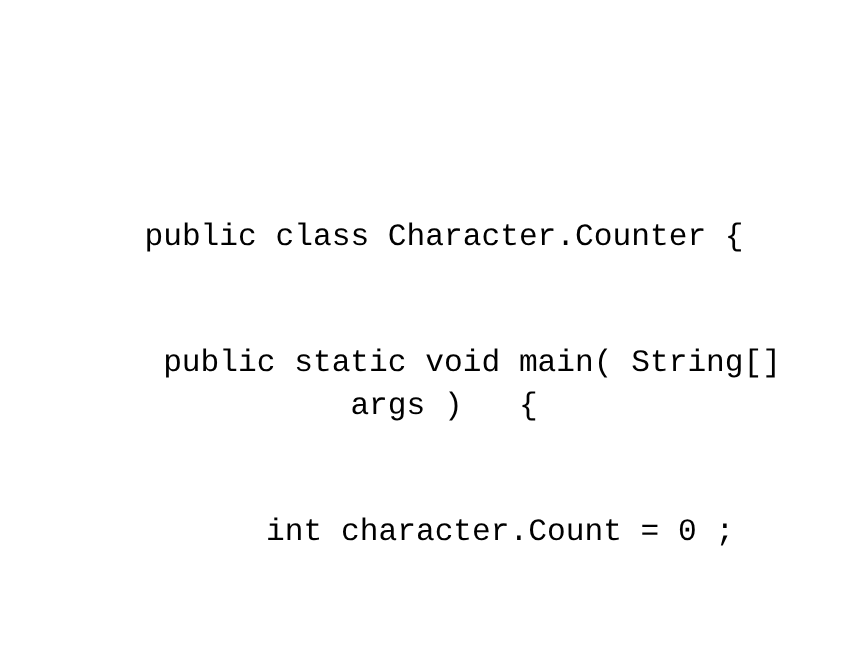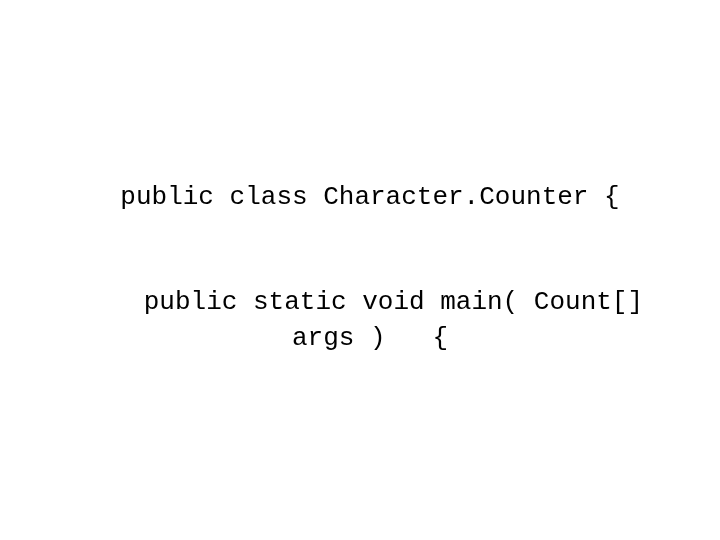--- a/index.html
+++ b/index.html
@@ -41,20 +41,21 @@
     white-space: pre-wrap;
     text-align: center;
   }
 </style>
 </head>
 <body>
 
 <div class="slide">
   <div class="code-block">
     <span class="code-line">public class Character.Counter {</span>
-    <span class="code-line">   public static void main( Count[] args )   {</span>
+    <span class="code-line">   public static void main( String[] args )   {</span>
+    <span class="code-line">      int character.Count = 0 ;</span>
     <span class="code-line"> </span>
     
     
     
     
   </div>
 </div>
 
 </body></html>

